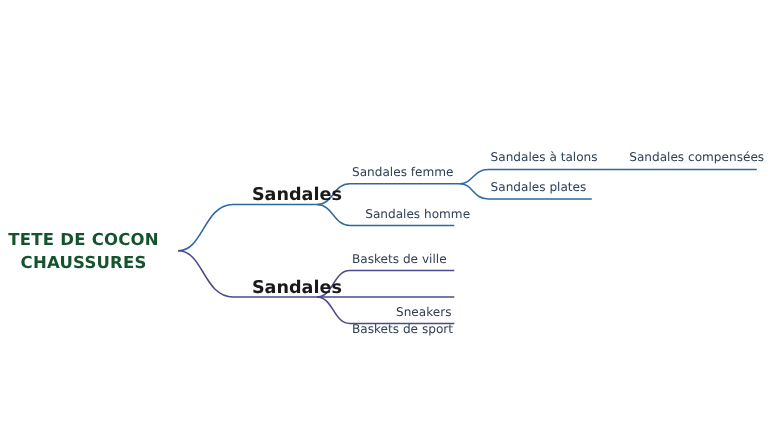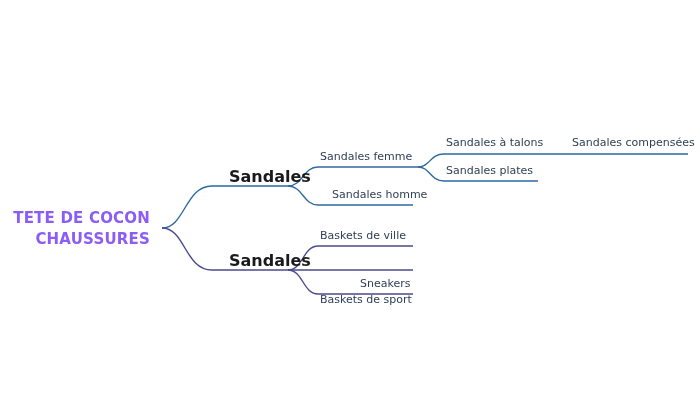--- a/index.html
+++ b/index.html
@@ -1,19 +1,19 @@
 <!DOCTYPE html>
 <html><head>
 <meta charset="utf-8">
 <style>
   html,body{margin:0;padding:0;background:#ffffff;}
   body{width:700px;height:400px;position:relative;overflow:hidden;font-family:"Liberation Sans",sans-serif;}
   svg.links{position:absolute;left:0;top:0;width:700px;height:400px;}
   .node{position:absolute;white-space:nowrap;font-family:"DejaVu Sans",sans-serif;}
-  .root{font-weight:bold;font-size:15px;color:#8b5cf6;text-align:right;line-height:21px;letter-spacing:0.2px;}
+  .root{font-weight:bold;font-size:15px;color:#14532d;text-align:center;line-height:21px;letter-spacing:0.2px;}
   .l1{font-weight:bold;font-size:16px;color:#1a1a1a;}
   .l2{font-size:11px;color:#2f3f55;}
 </style>
 </head>
 <body>
 
 <svg class="links" viewBox="0 0 700 400">
 
   <path d="M162 228 C185 228, 185 186, 212 186 L288 186" fill="none" stroke="#2e6aa1" stroke-width="1.4"></path>
 

